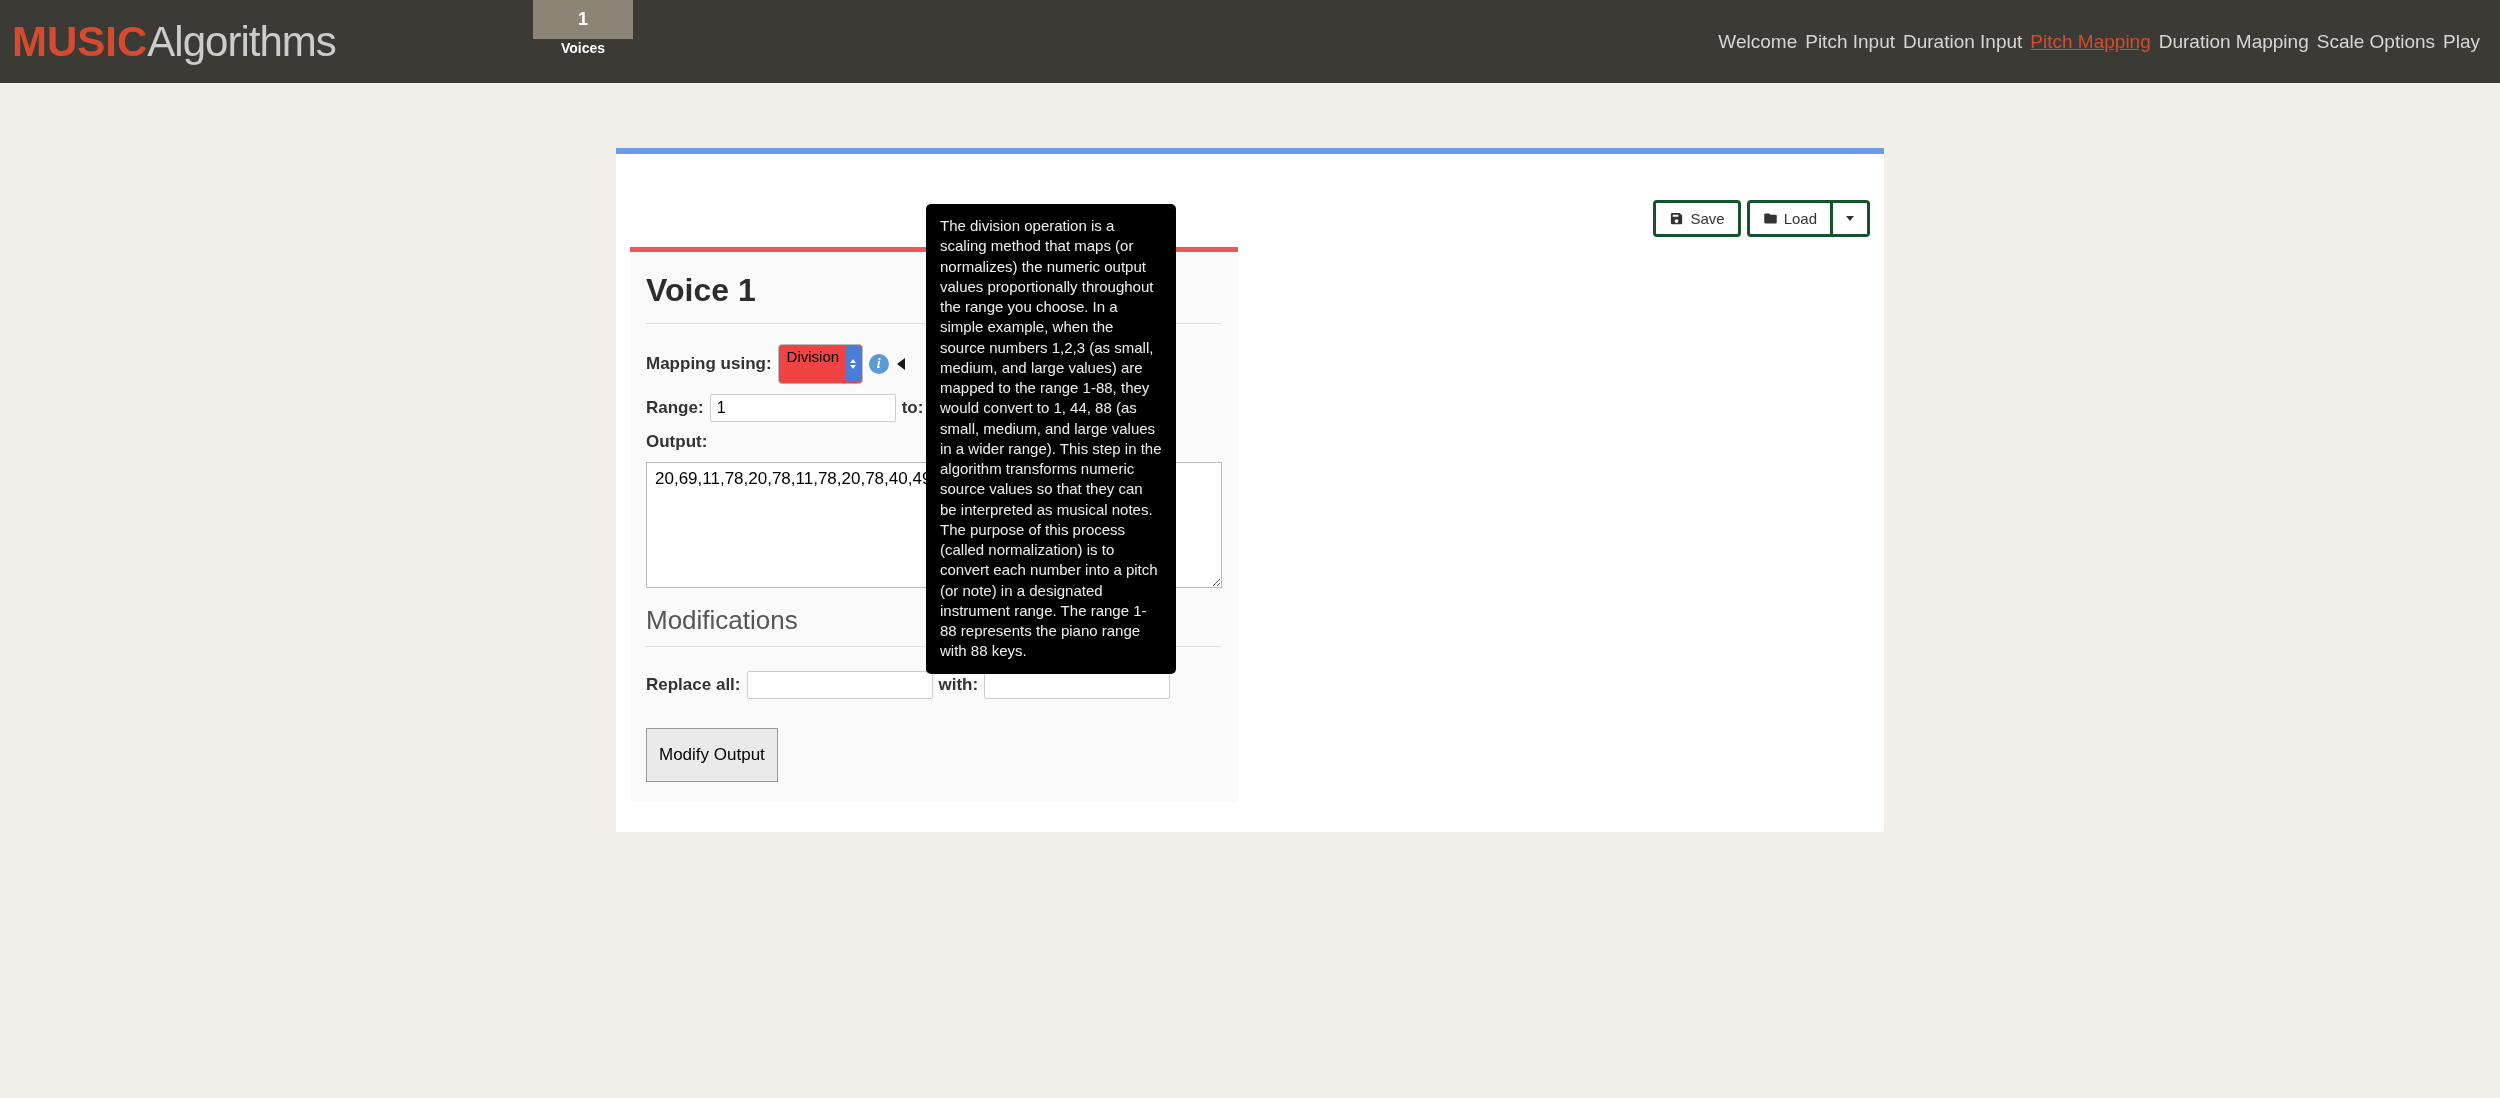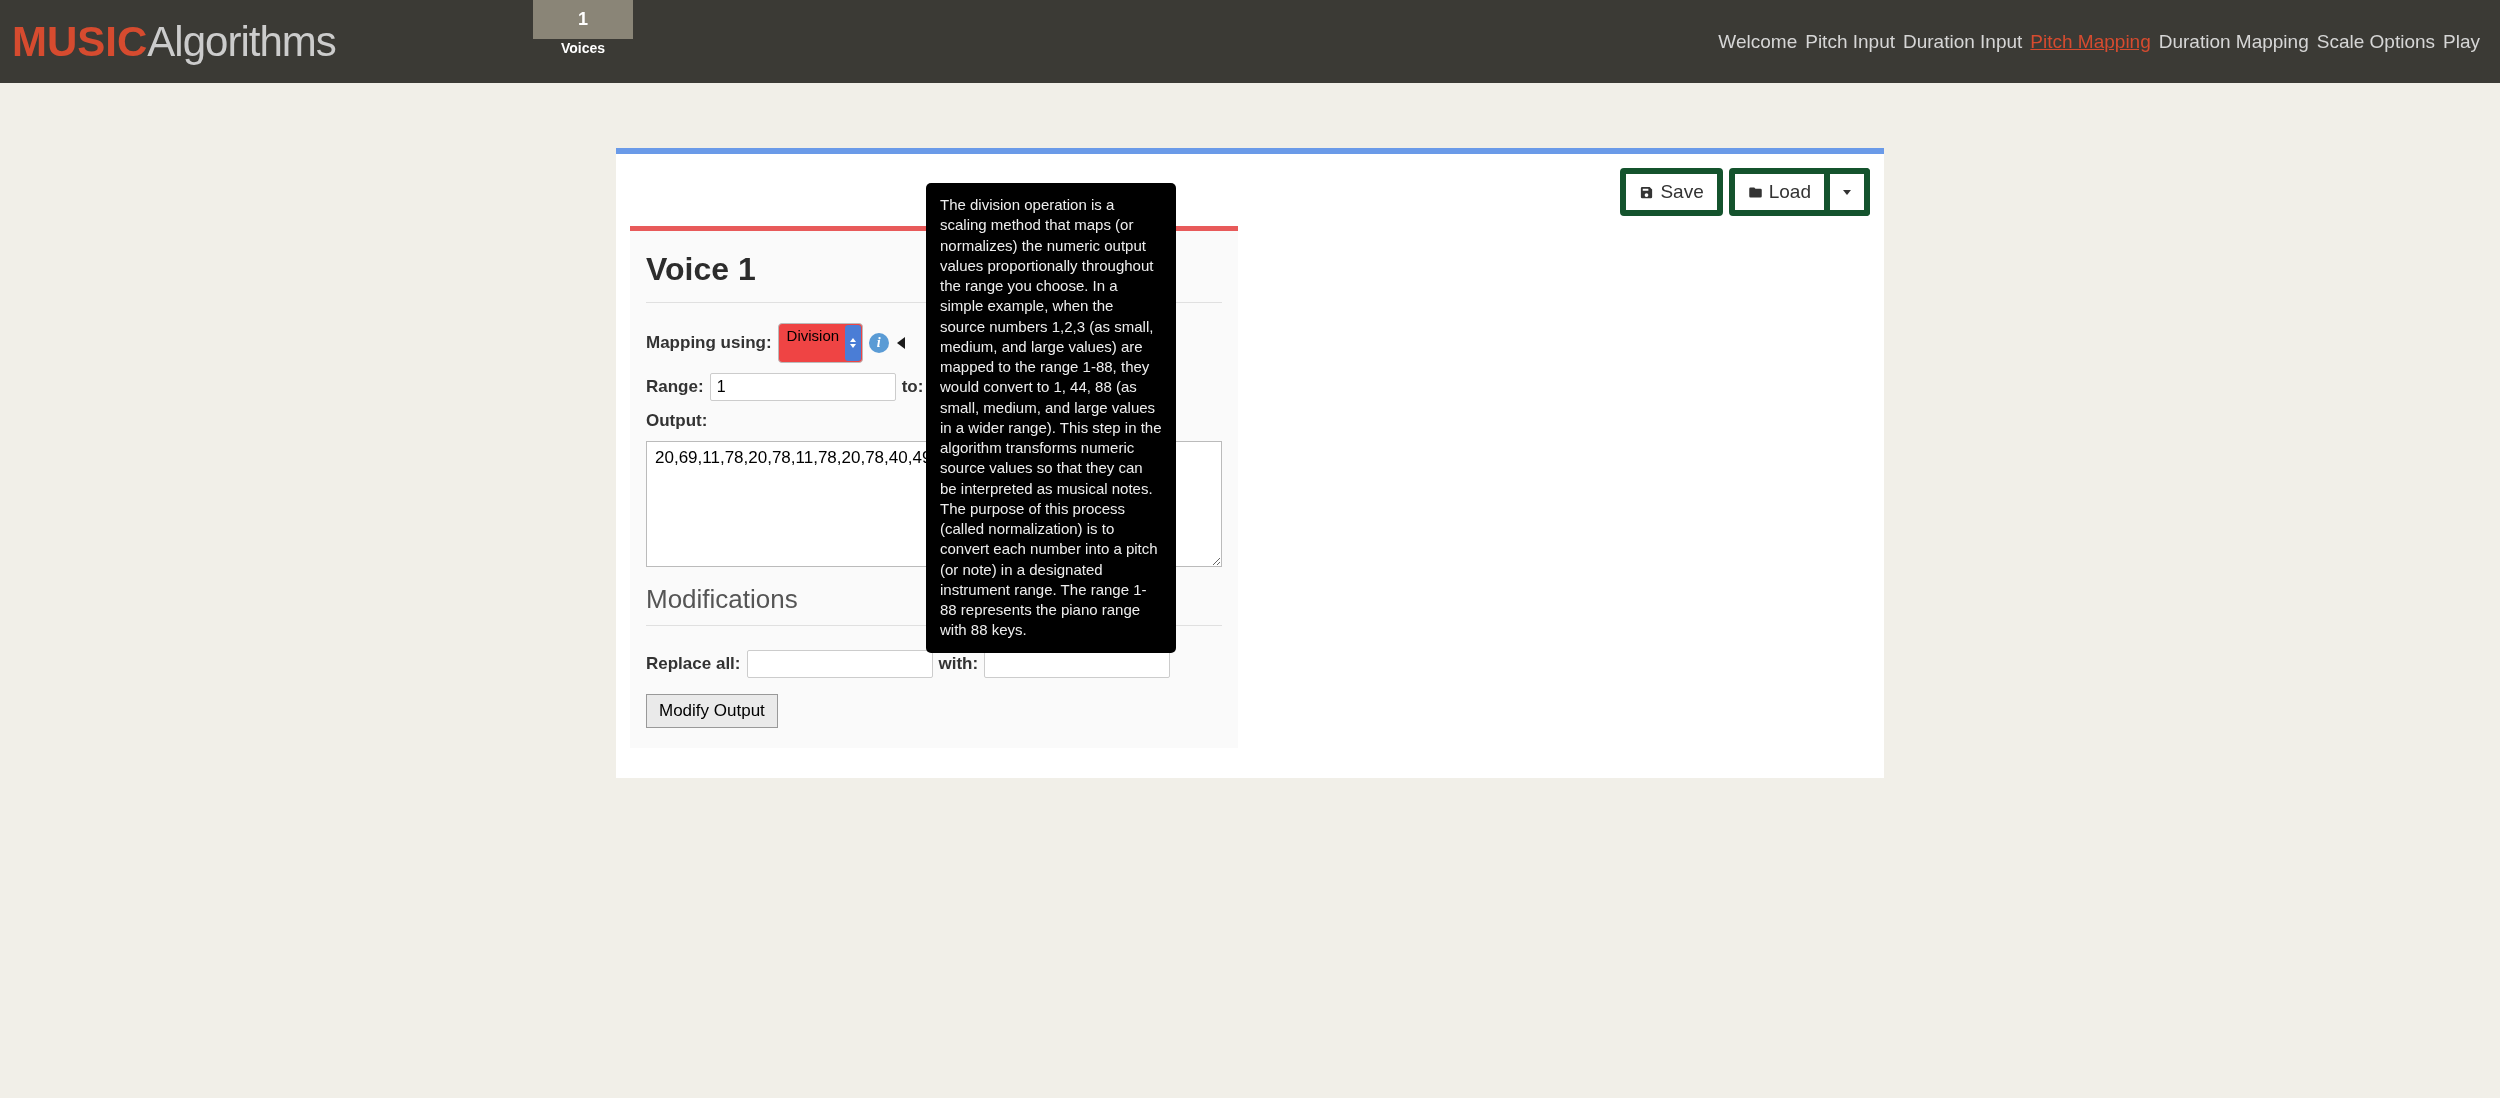--- a/index.html
+++ b/index.html
@@ -82,28 +82,29 @@
 .toolbar {
   display: flex;
   justify-content: flex-end;
   padding: 6px 0 10px;
 }
 .btn-group {
   display: inline-flex;
 }
 .btn {
   background: #fff;
-  border: 6px solid #14532d;
+  border: 3px solid #14532d;
   padding: 7px 13px;
-  font-size: 19px;
+  font-size: 15px;
   cursor: pointer;
   display: inline-flex;
   align-items: center;
   gap: 6px;
   color: #333;
+  margin-top: 32px;
 }
 .btn-group .btn:first-child { border-radius: 4px 0 0 4px; }
 .btn-group .btn:not(:first-child) { border-left: none; }
 .btn-group .btn:last-child { border-radius: 0 4px 4px 0; }
 .btn.single { border-radius: 4px; margin-right: 6px; }
 .caret {
   width: 0; height: 0;
   border-left: 4px solid transparent;
   border-right: 4px solid transparent;
   border-top: 5px solid #333;
@@ -205,24 +206,24 @@
   border: 1px solid #bbb;
   padding: 6px 8px;
   font-size: 17px;
   font-family: inherit;
   resize: both;
   background: #fff;
 }
 .modify-btn {
   background: #eaeaea;
   border: 1px solid #999;
-  padding: 6px 12px;
+  padding: 16px 12px;
   font-size: 17px;
   cursor: pointer;
-  margin-top: 6px;
+  margin-top: 19px;
 }
 .tooltip {
   position: absolute;
   left: 296px;
   top: -48px;
   width: 250px;
   background: #000000;
   color: #eee;
   padding: 12px 14px;
   border-radius: 5px;

